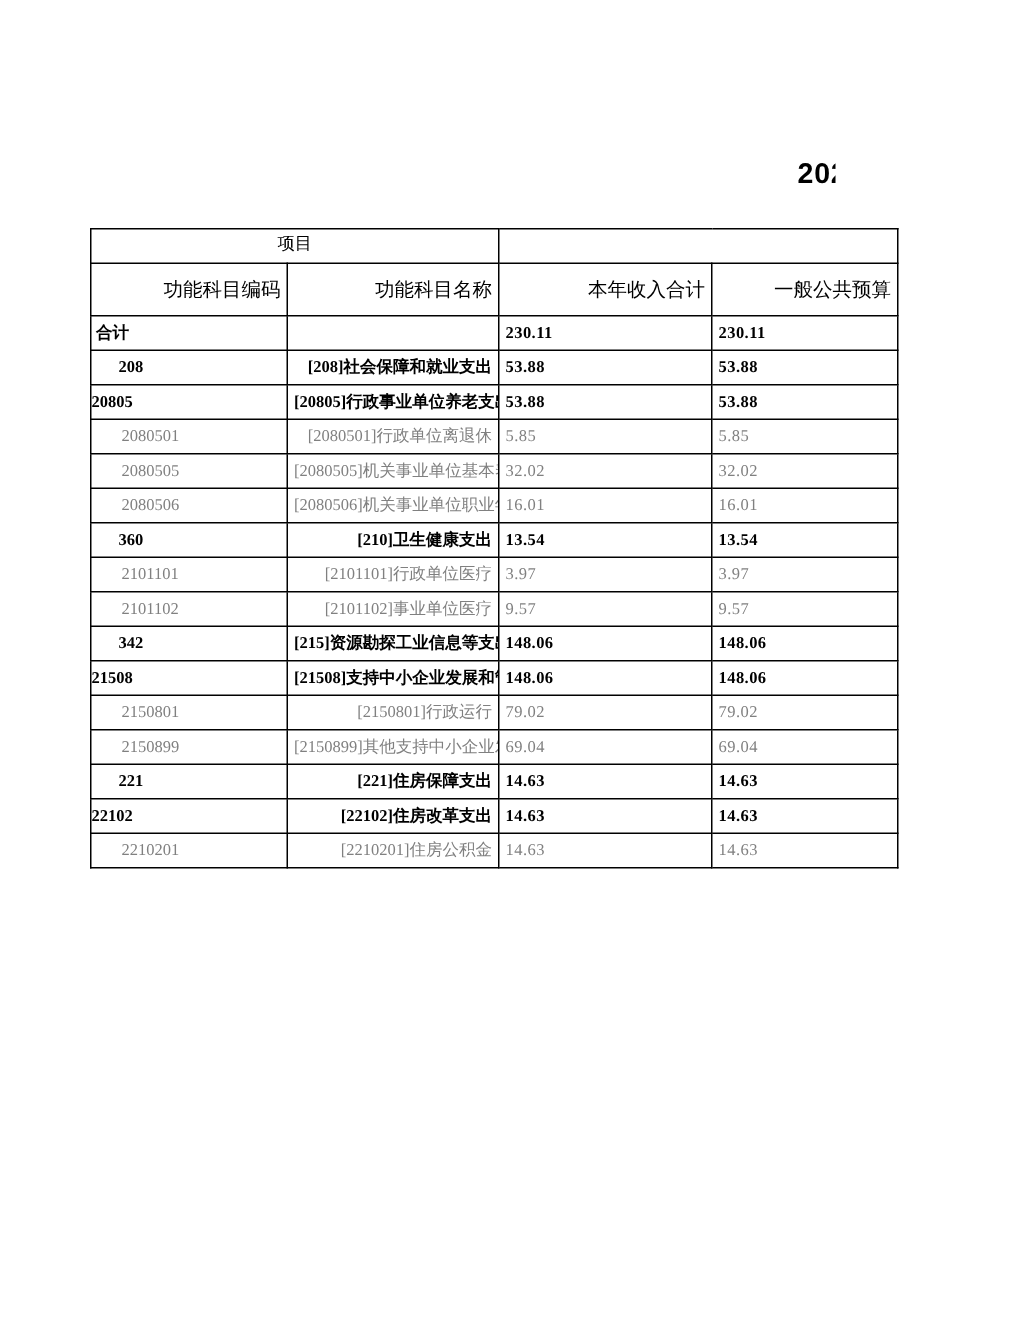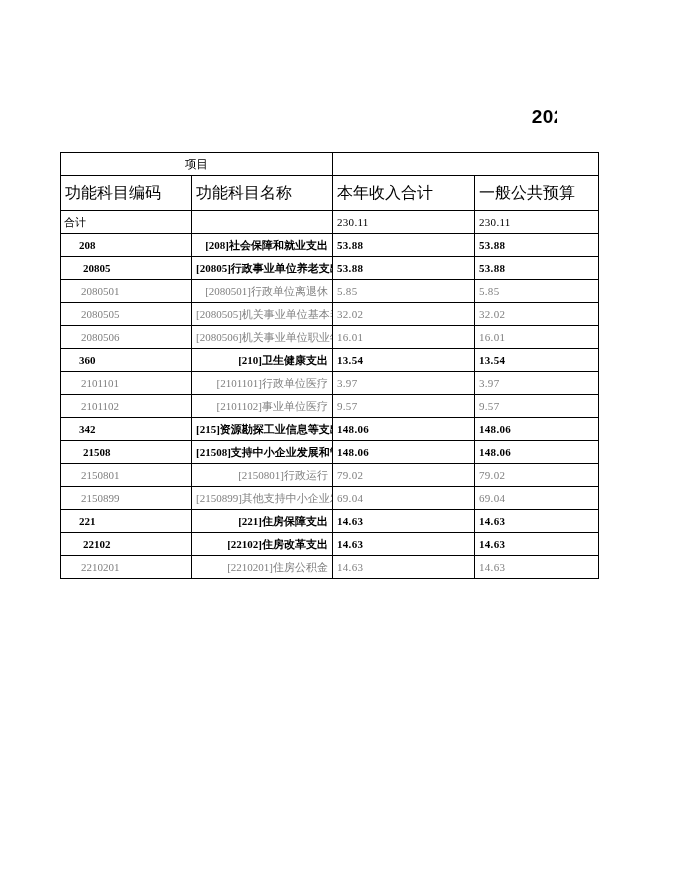--- a/index.html
+++ b/index.html
@@ -62,47 +62,48 @@
   col.c-code{width:131px;}
   col.c-name{width:141px;}
   col.c-v1{width:142px;}
   col.c-v2{width:124px;}
 
   
   tr.hdr-top td{
     height:22px;line-height:22px;
     text-align:center;
     font-size:11.5px;
+    font-family:Liberation Mono, monospace;
   }
   tr.hdr-top td.blank-right{
     border-left:1px solid #000;
     border-right:1px solid #000;
   }
   tr.hdr-cols td{
     height:34px;line-height:34px;
-    text-align:left;
-    font-size:16px;
+    text-align:right;
+    font-size:13px;
   }
 
   
   td.code{text-align:left;}
   td.name{text-align:right;}
   td.val{text-align:left;font-family:"Liberation Serif","DejaVu Serif",serif;}
 
   
-  tr.lv-total td{font-weight:400;color:#000;}
+  tr.lv-total td{font-weight:700;color:#000;}
   tr.lv-total td.code{padding-left:3px;}
 
   
   tr.lv-1 td{font-weight:700;color:#000;}
   tr.lv-1 td.code{padding-left:18px;}
 
   
   tr.lv-2 td{font-weight:700;color:#000;}
-  tr.lv-2 td.code{padding-left:22px;}
+  tr.lv-2 td.code{padding-left:0;}
 
   
   tr.lv-3 td{font-weight:400;color:#808080;}
   tr.lv-3 td.code{padding-left:20px;}
 
   
   td.val{letter-spacing:0.3px;}
 
   
   td.name{direction:ltr;text-overflow:clip;}

